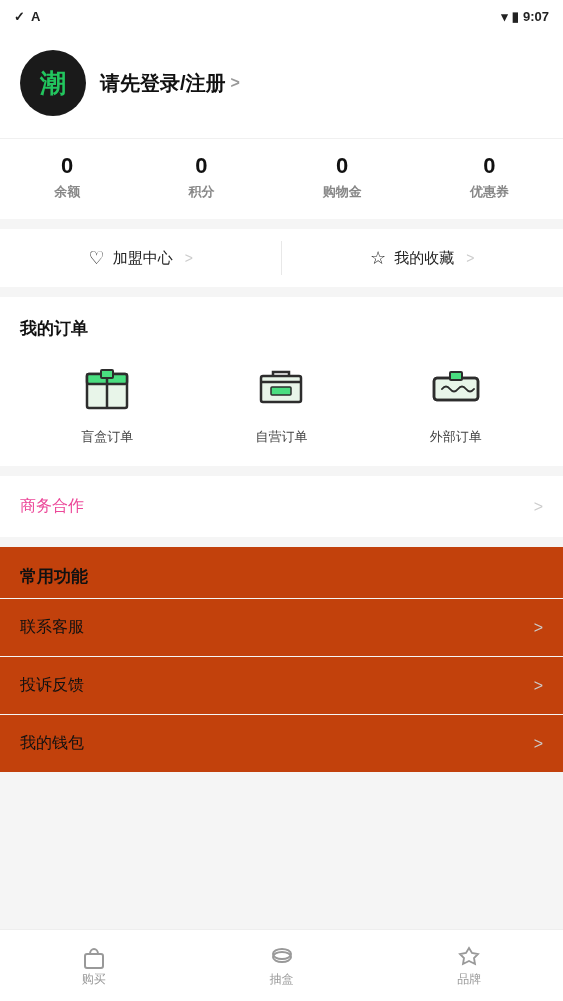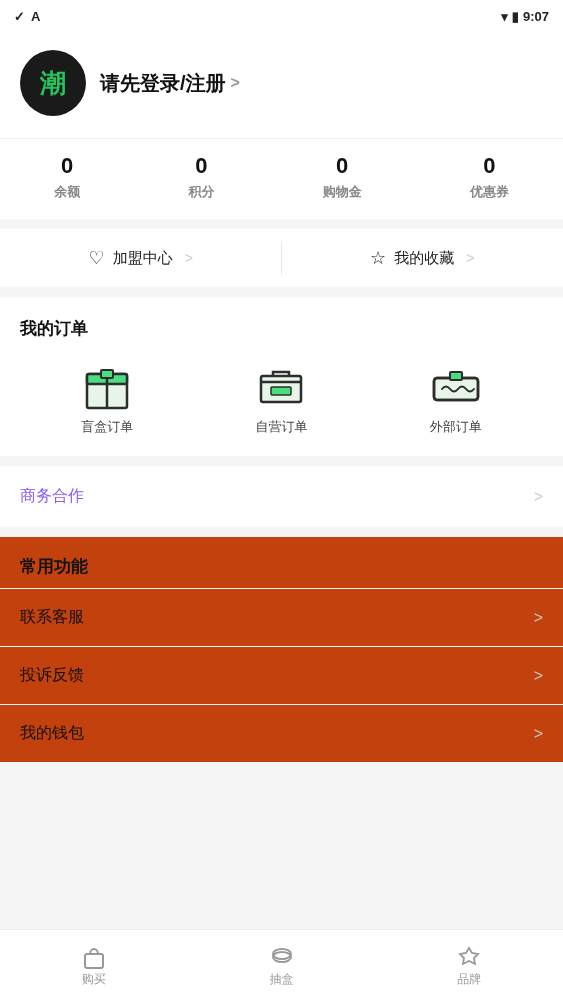--- a/index.html
+++ b/index.html
@@ -135,20 +135,21 @@
 
     
     .order-icons-row {
       display: flex;
       justify-content: space-around;
     }
     .order-item {
       display: flex;
       flex-direction: column;
       align-items: center;
+      gap: 10px;
     }
     .order-icon-box {
       width: 60px;
       height: 60px;
       display: flex;
       align-items: center;
       justify-content: center;
     }
     .order-label {
       font-size: 13px;
@@ -171,21 +172,21 @@
       align-items: center;
       justify-content: space-between;
       padding: 20px 20px;
       border-bottom: 1px solid #f5f5f5;
     }
     .menu-item:last-child {
       border-bottom: none;
     }
     .menu-item-label {
       font-size: 16px;
-      color: #8b5cf6;
+      color: #ec4899;
     }
     .menu-arrow {
       color: #ccc;
       font-size: 16px;
     }
 
     
     .common-section {
       background: #c2410c;
       margin-top: 10px;

